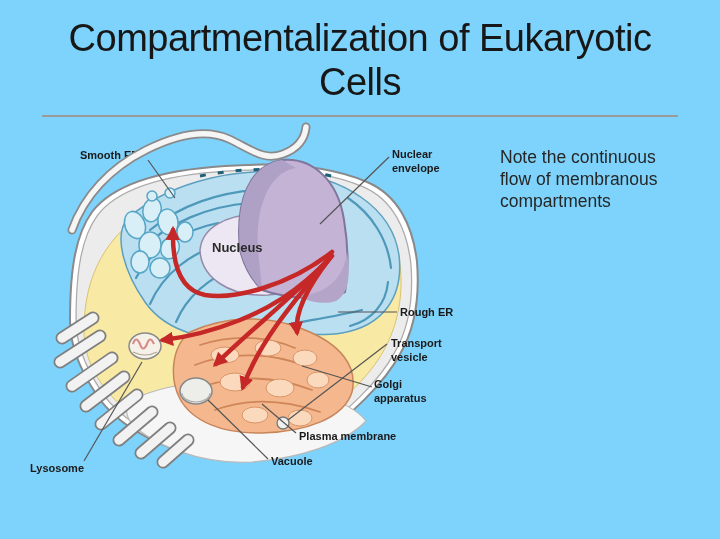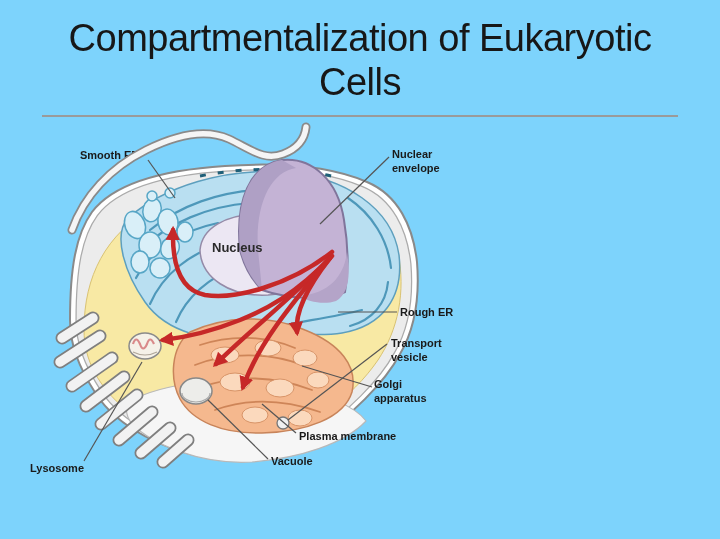--- a/index.html
+++ b/index.html
@@ -188,15 +188,16 @@
       </g>
 
       <g fill="none" stroke-linecap="round">
         <path d="M 72,230 C 84,196 110,168 146,150 C 180,133 207,129 229,139 C 252,150 264,161 283,154 C 299,148 305,137 306,127" stroke="#8a8a8a" stroke-width="9"></path>
         <path d="M 72,230 C 84,196 110,168 146,150 C 180,133 207,129 229,139 C 252,150 264,161 283,154 C 299,148 305,137 306,127" stroke="#F5F5F5" stroke-width="5.5"></path>
       </g>
     </svg>
   </div>
 
   <div class="notes">
+    <p>Note the continuous flow of membranous compartments</p>
   </div>
 
 </div>
 
 </body></html>

